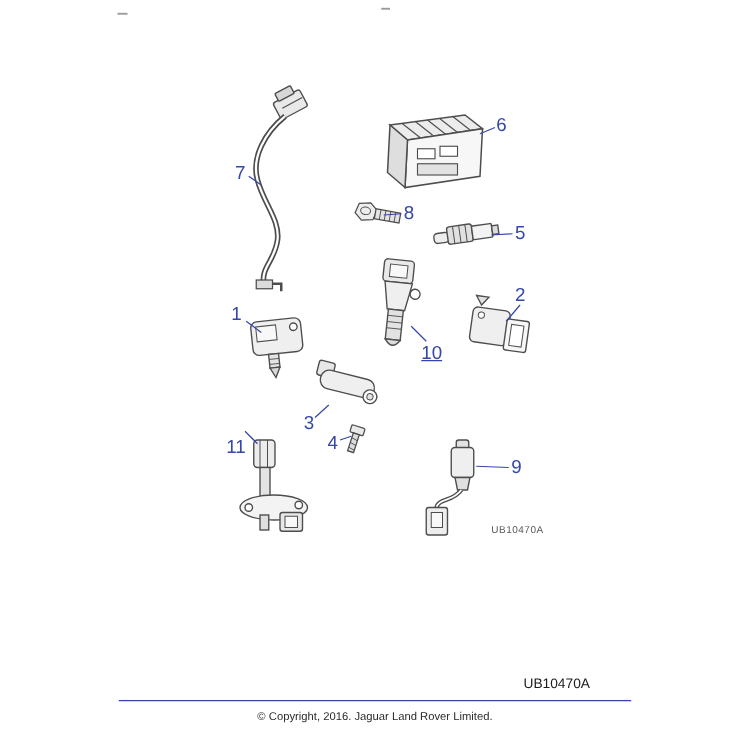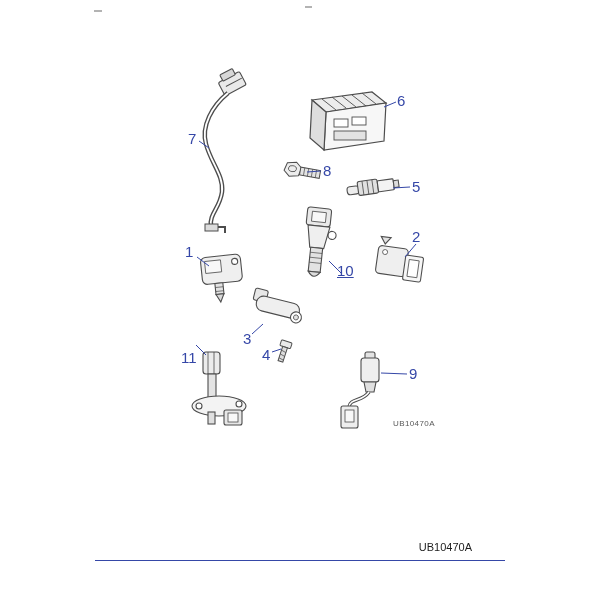--- a/index.html
+++ b/index.html
@@ -172,21 +172,22 @@
 
   <div class="callout" style="left:185px; top:244px;">1</div>
   <div class="callout" style="left:412px; top:229px;">2</div>
   <div class="callout" style="left:243px; top:331px;">3</div>
   <div class="callout" style="left:262px; top:347px;">4</div>
   <div class="callout" style="left:412px; top:179px;">5</div>
   <div class="callout" style="left:397px; top:93px;">6</div>
   <div class="callout" style="left:188px; top:131px;">7</div>
   <div class="callout" style="left:323px; top:163px;">8</div>
   <div class="callout" style="left:409px; top:366px;">9</div>
-  <div class="callout" style="left:337px; top:263px;text-decoration:underline;">10</div>
+  <div class="callout" style="left:337px; top:275px;text-decoration:underline;">10</div>
   <div class="callout" style="left:181px; top:350px;">11</div>
 
   <div class="watermark">UB10470A</div>
 
   <div class="footer-code">UB10470A</div>
   <div class="footer-rule"></div>
+  <div class="copyright">© Copyright, 2016. Jaguar Land Rover Limited.</div>
 
 </div>
 
 </body></html>

